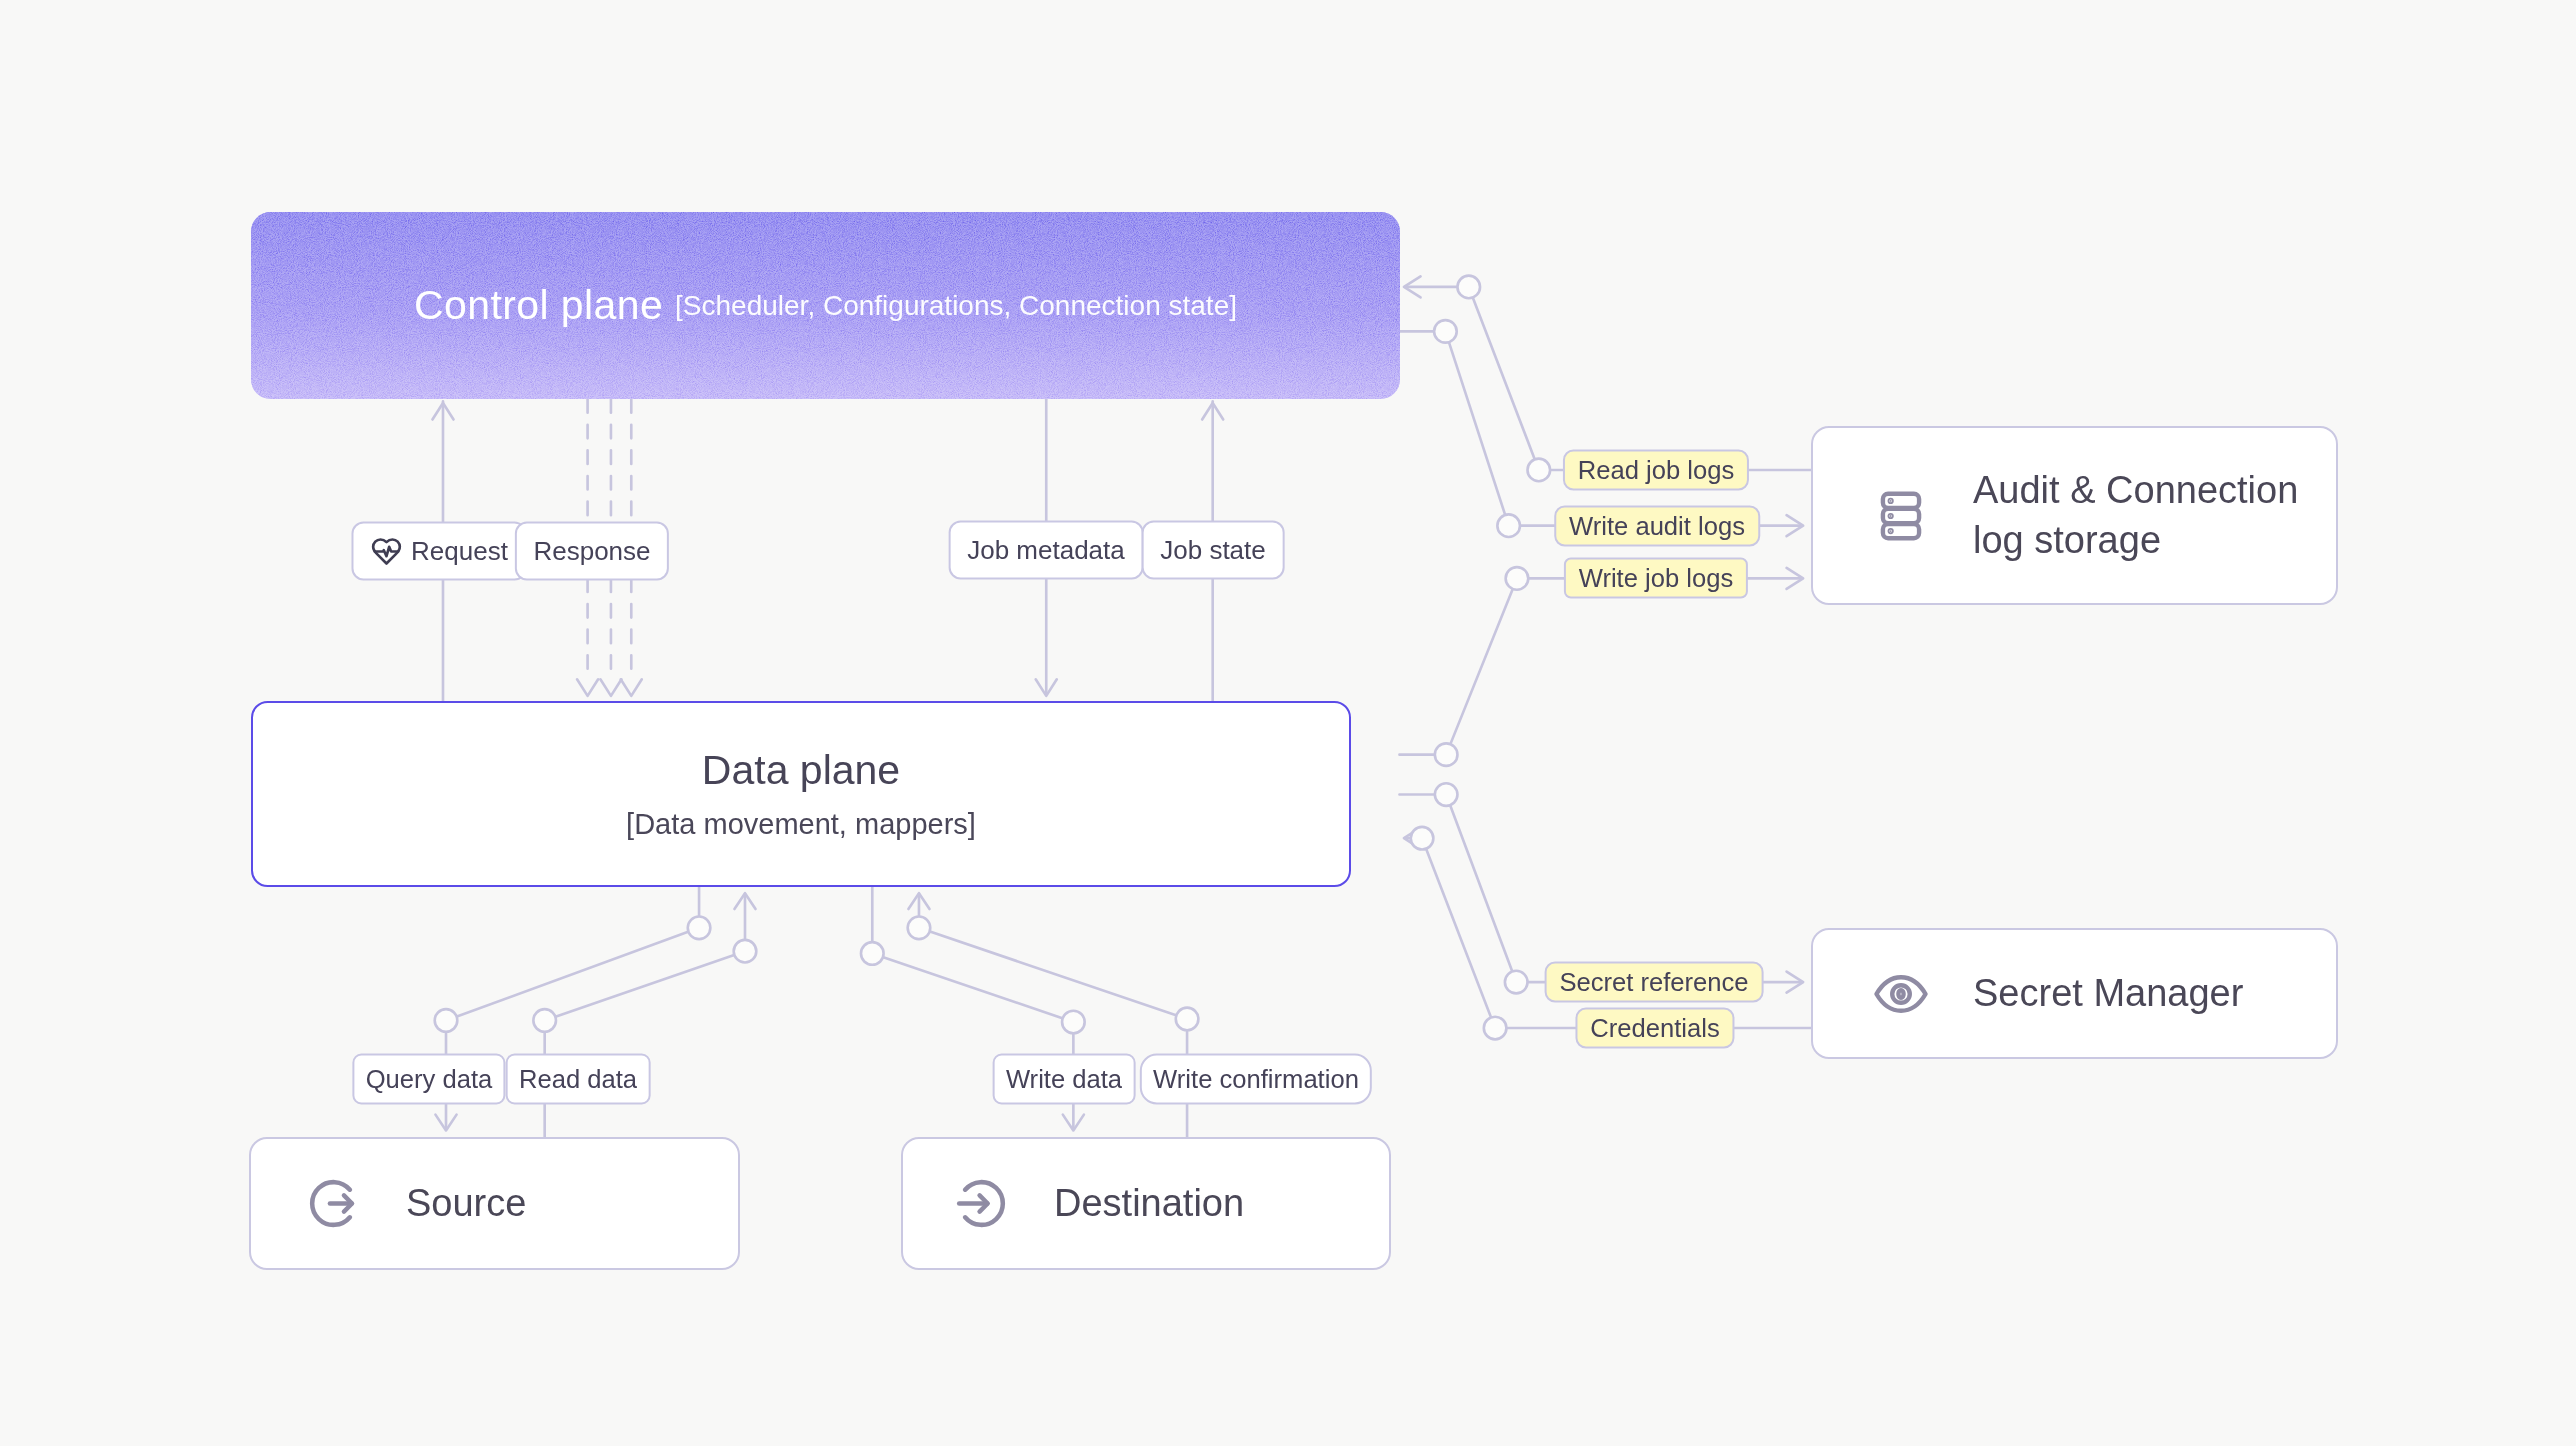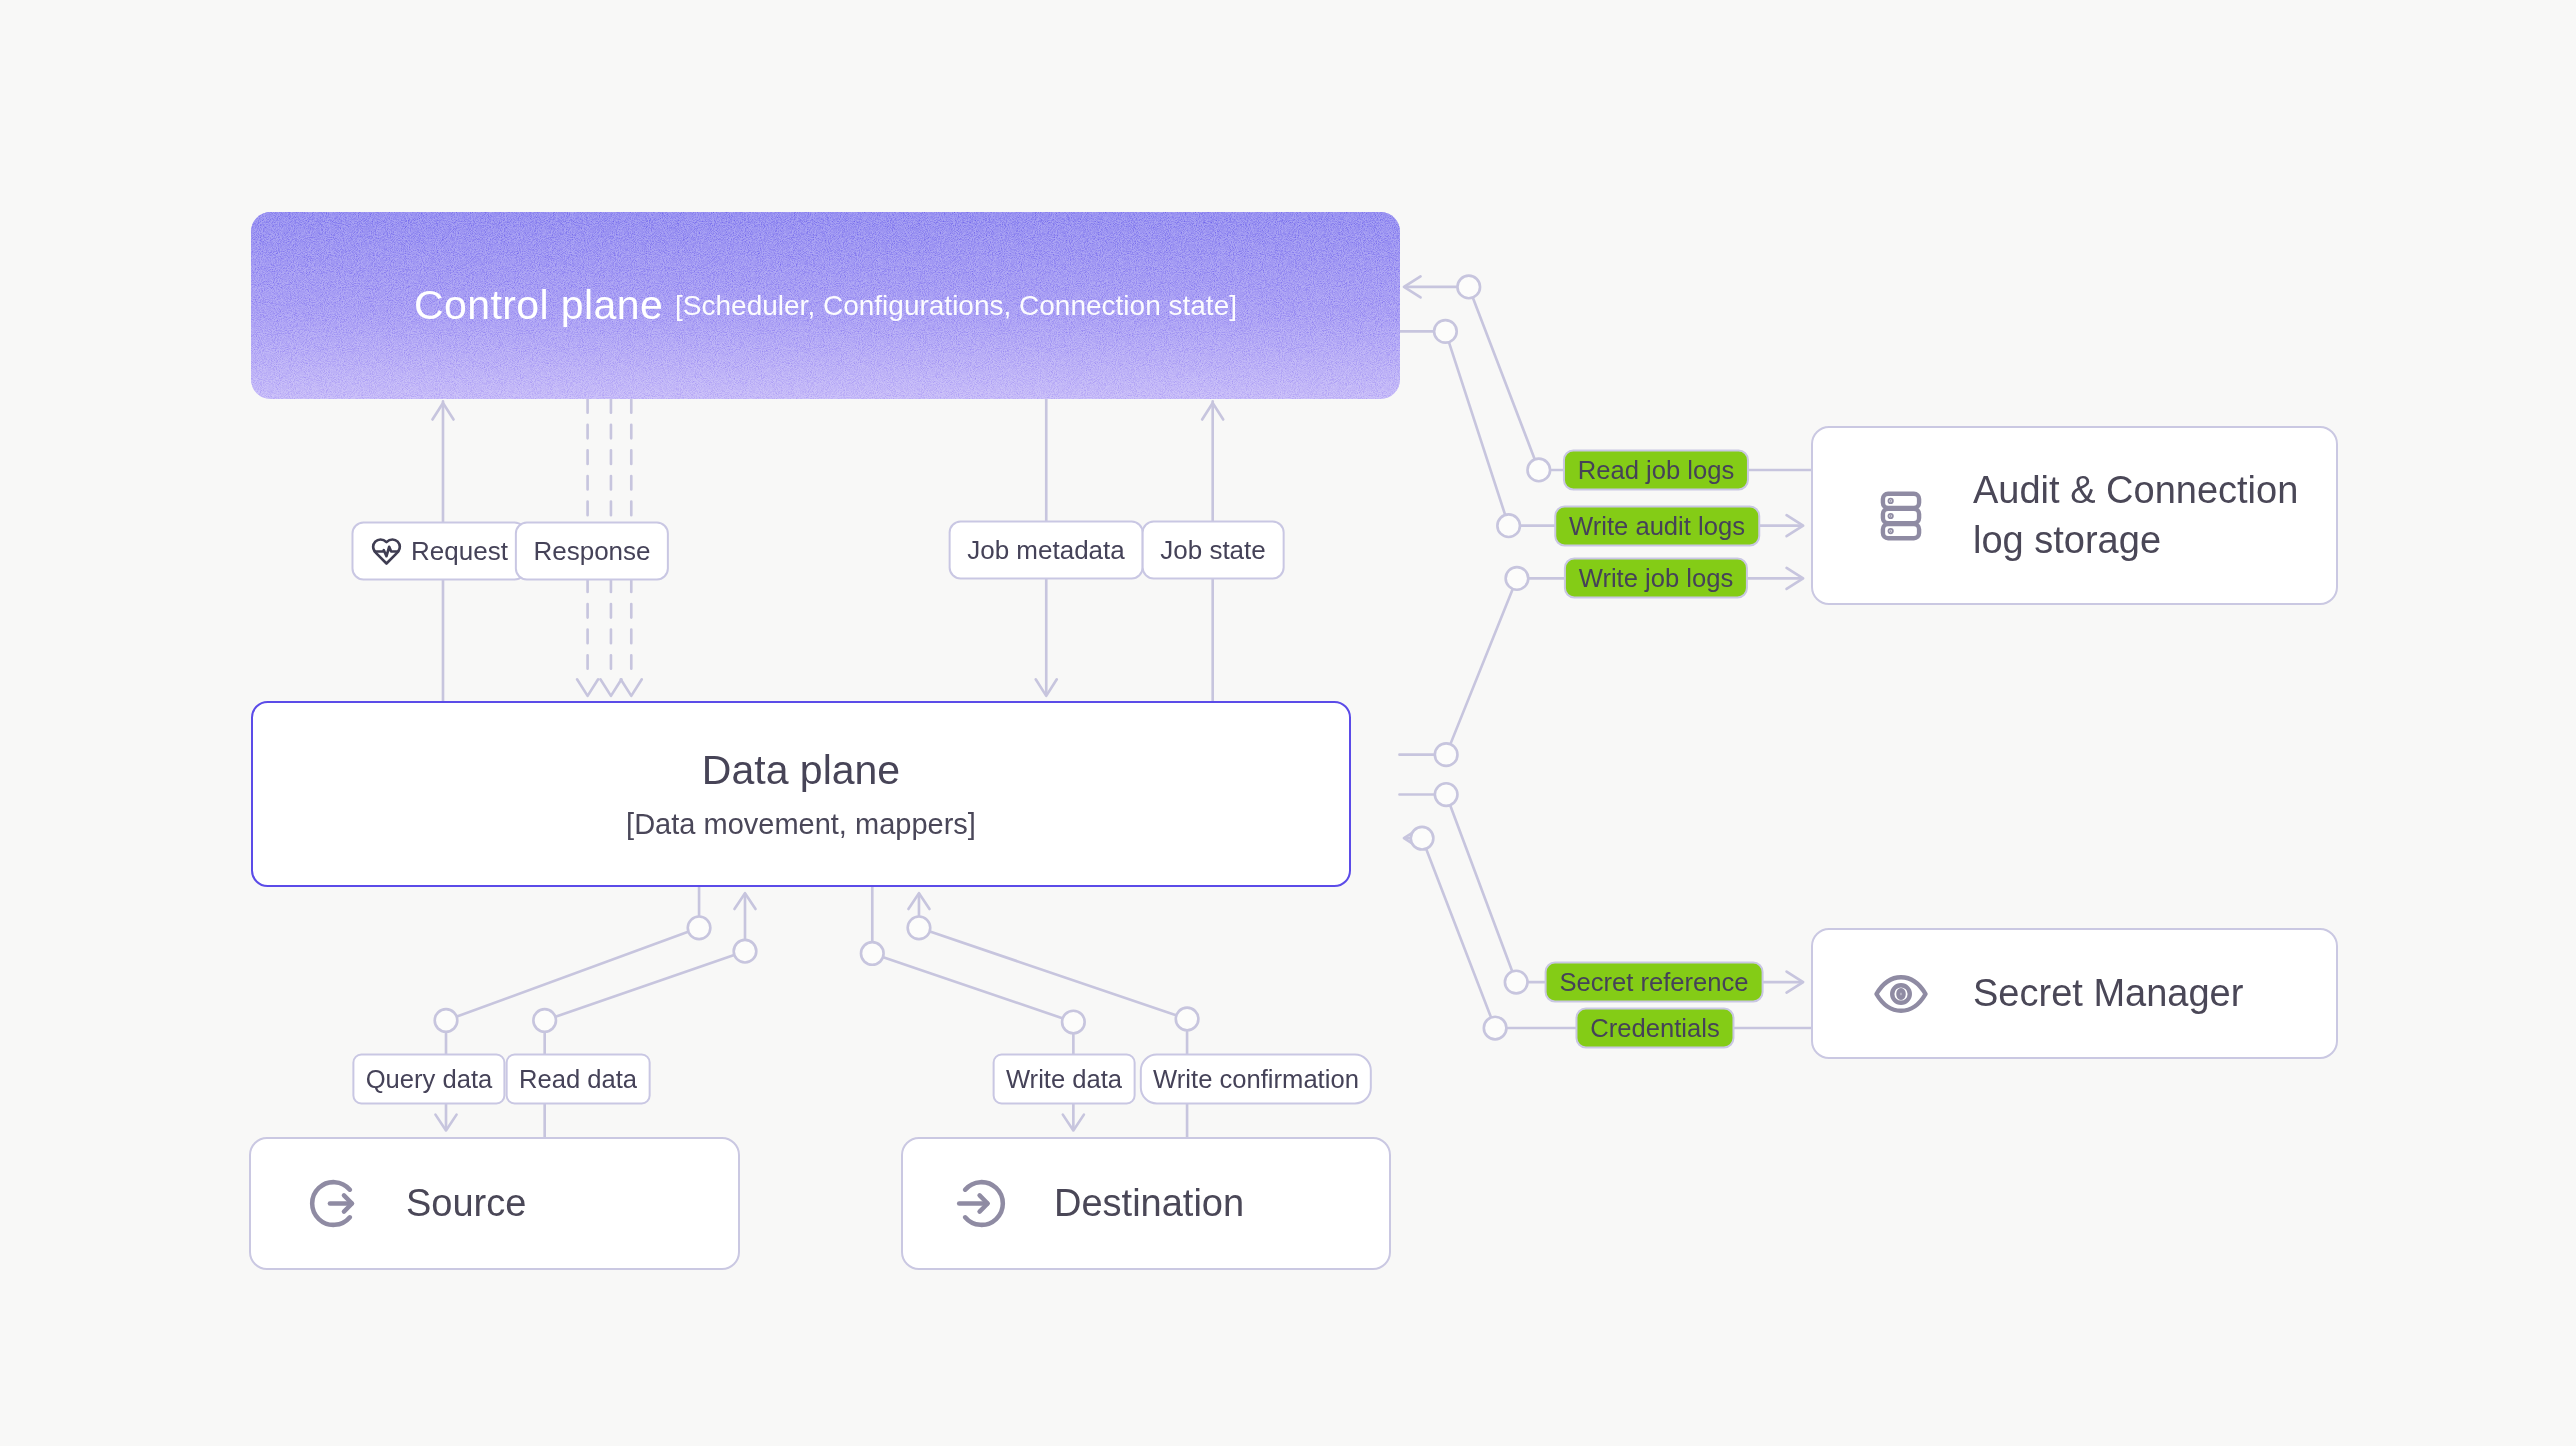--- a/index.html
+++ b/index.html
@@ -27,21 +27,21 @@
   .dest{left:901px;top:1137px;width:490px;height:133px;padding-left:50px;gap:44px;}
   .audit{left:1811px;top:426px;width:527px;height:179px;padding-left:57px;gap:41px;}
   .audit .node-title{line-height:1.3;}
   .secret{left:1811px;top:928px;width:527px;height:131px;padding-left:57px;gap:41px;}
   
   .pill{position:absolute;transform:translate(-50%,-50%);display:flex;align-items:center;gap:9px;
         background:#ffffff;border:2.3px solid #c9c7e3;border-radius:10.5px;font-size:25.6px;color:#454258;
         white-space:nowrap;box-sizing:border-box;z-index:3;}
   .pill--tall{height:59px;padding:0 16.6px;border-radius:12px;font-size:26px;}
   .pill--sm{height:51px;padding:0 11.3px;border-radius:9px;text-align:right;}
-  .pill--lav{height:41px;padding:0 12.8px;background:#84cc16;border-radius:10.5px;}
+  .pill--lav{height:41px;padding:0 12.8px;background:#fef9c3;border-radius:10.5px;}
   .ic{flex:0 0 auto;display:block;}
 </style>
 </head>
 <body>
 
 <div class="stage">
 
   <svg class="wires" width="2576" height="1446" viewBox="0 0 3420 1920">
     <g stroke="#c7c5de" stroke-width="3.5" fill="none" stroke-linecap="round" stroke-linejoin="round">
 
@@ -227,21 +227,21 @@
   <div class="pill pill--sm" style="left:1256px;top:1079px;border-radius:17px;">
     <span>Write confirmation</span>
   </div>
 
   <div class="pill pill--lav" style="left:1656px;top:470px;">
     <span>Read job logs</span>
   </div>
   <div class="pill pill--lav" style="left:1657px;top:526px;">
     <span>Write audit logs</span>
   </div>
-  <div class="pill pill--lav" style="left:1656px;top:578px;">
+  <div class="pill pill--lav" style="left:1656px;top:578px;border-radius:7px;">
     <span>Write job logs</span>
   </div>
   <div class="pill pill--lav" style="left:1654px;top:982px;">
     <span>Secret reference</span>
   </div>
   <div class="pill pill--lav" style="left:1655px;top:1028px;">
     <span>Credentials</span>
   </div>
 
 </div>

